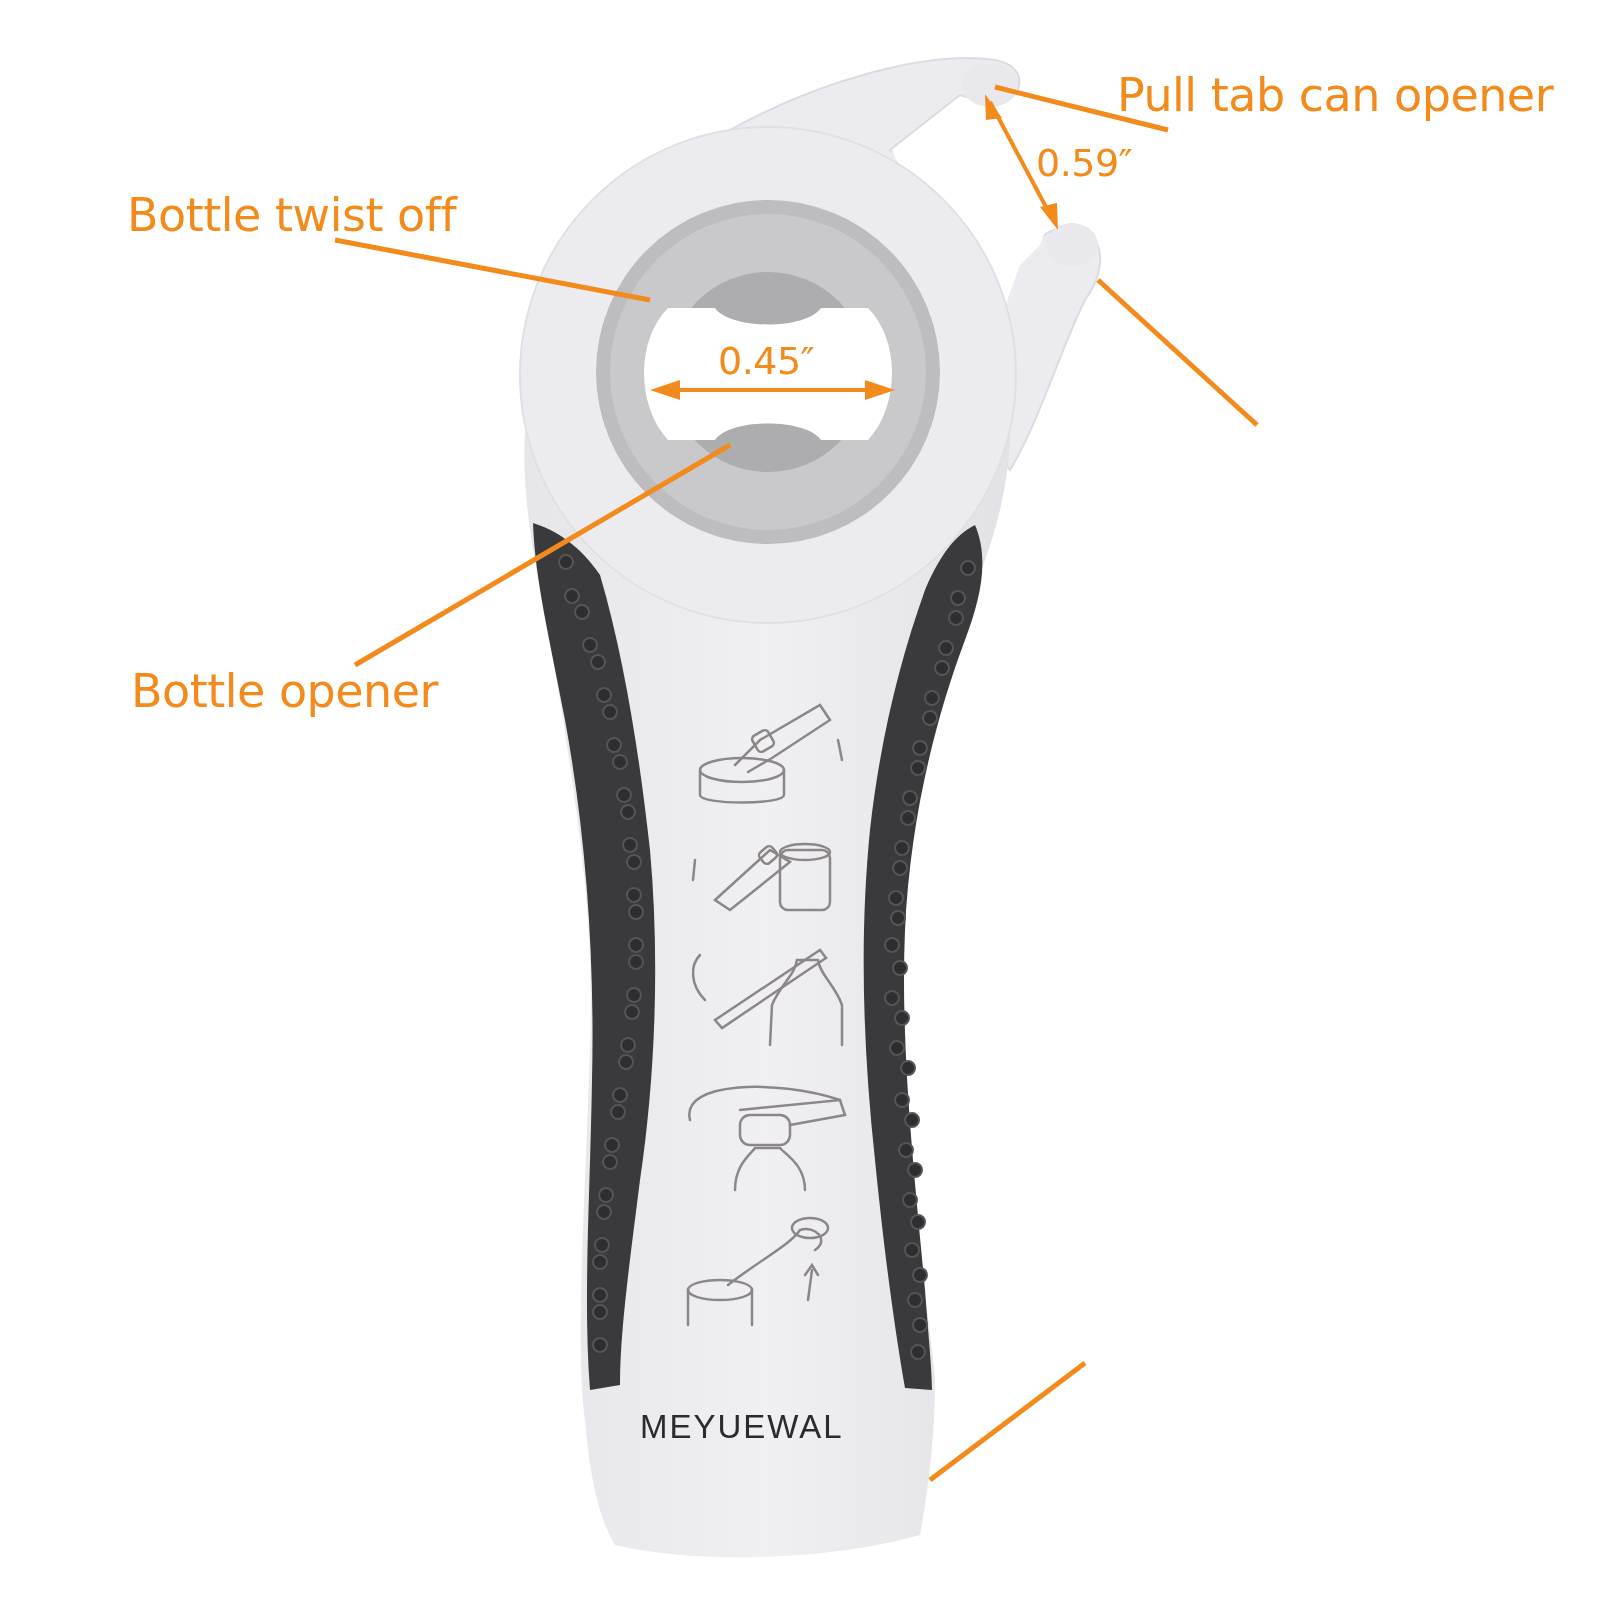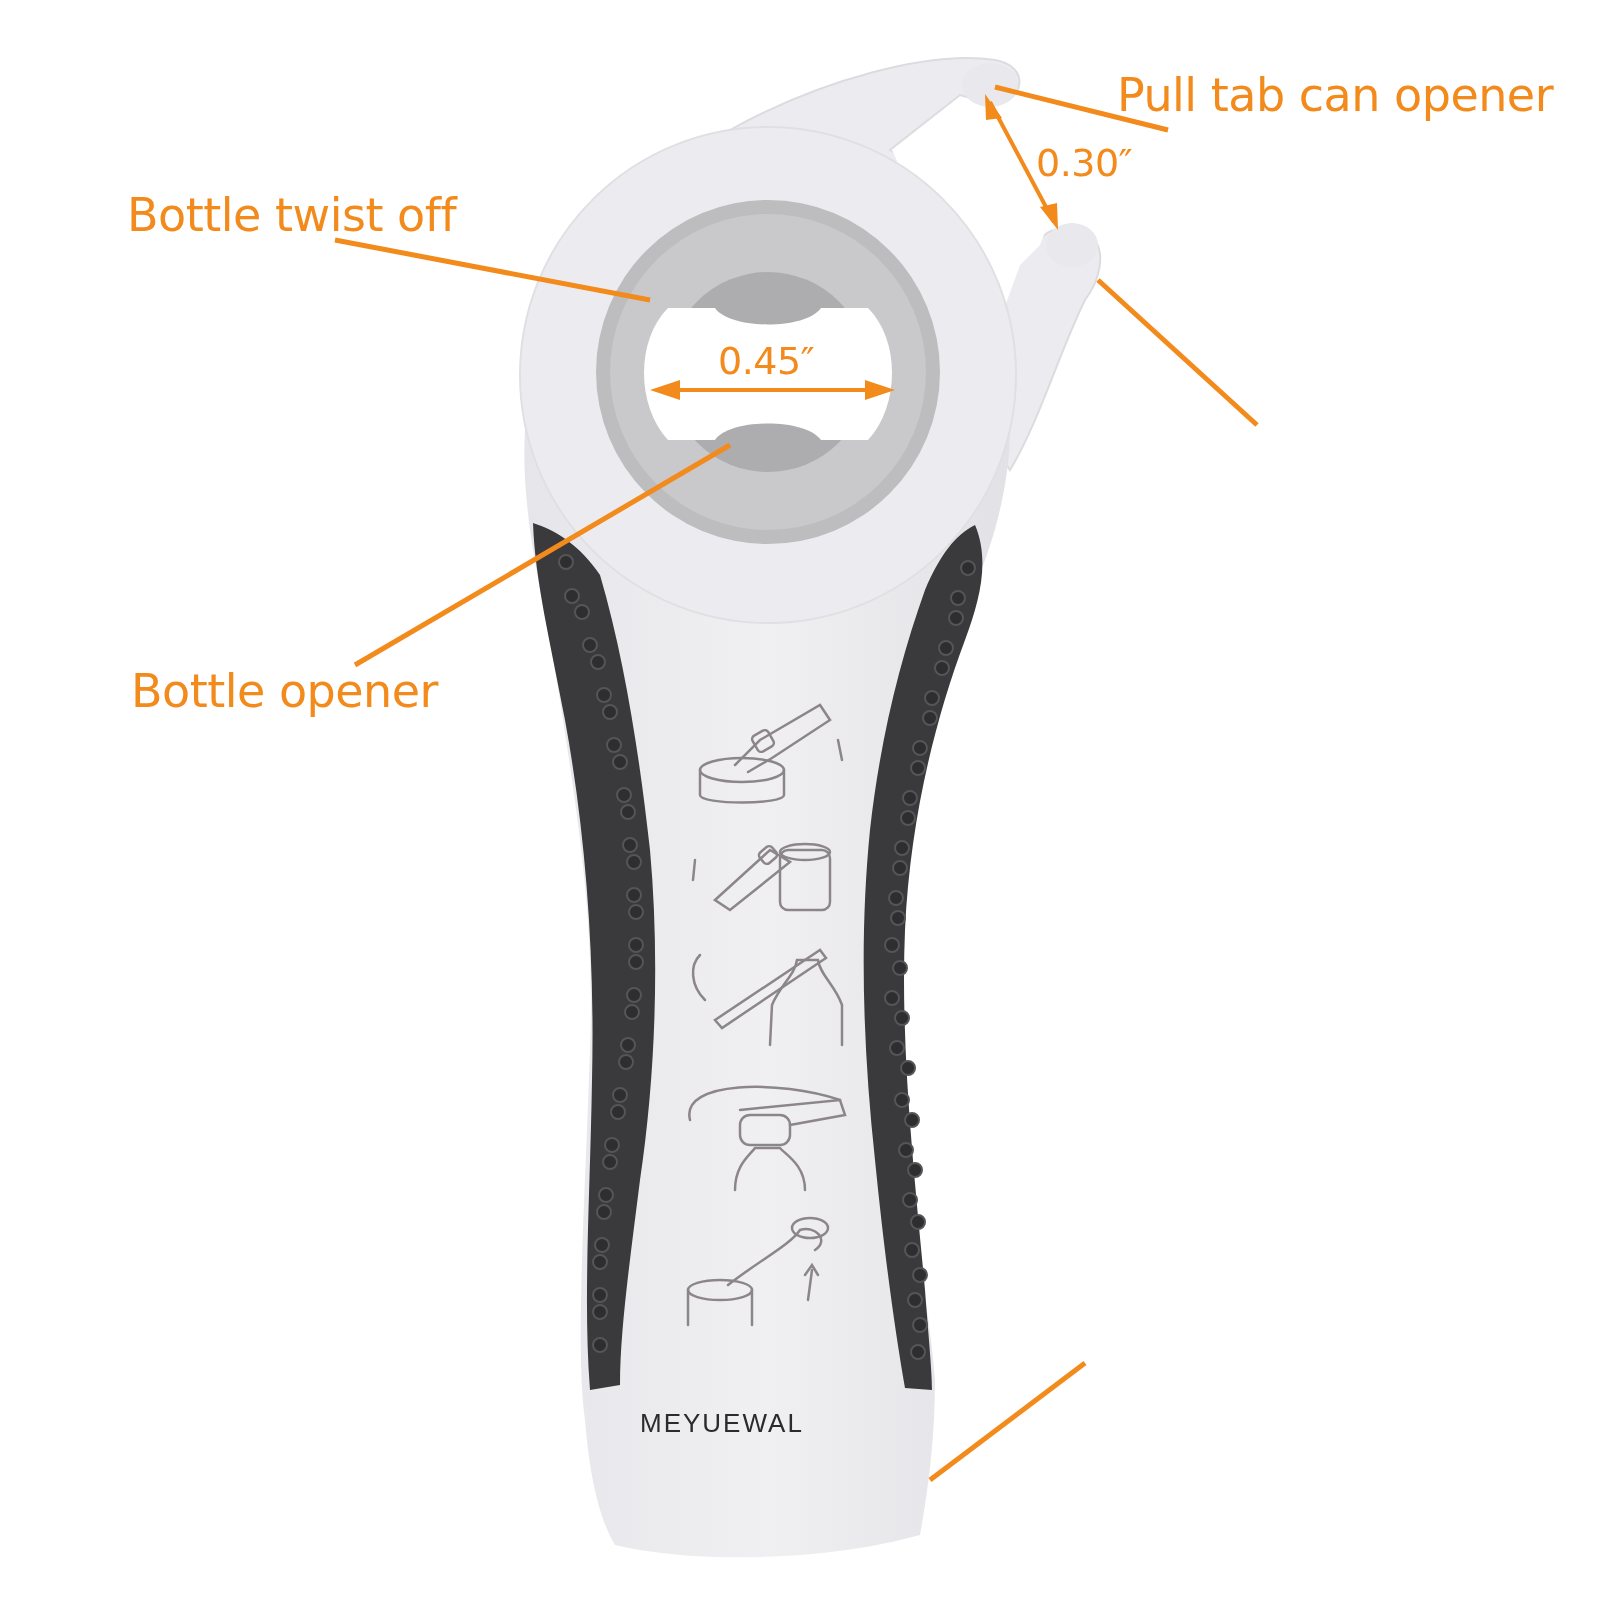--- a/index.html
+++ b/index.html
@@ -3,21 +3,21 @@
 <meta charset="utf-8">
 <style>
   html, body { margin:0; padding:0; background:#ffffff; }
   body { width:1600px; height:1600px; position:relative; overflow:hidden;
          font-family:"DejaVu Sans", "Liberation Sans", sans-serif; }
   #stage { position:absolute; left:0; top:0; width:1408px; height:1600px; }
   .label { position:absolute; color:#f28a1c; font-size:46px; line-height:1; white-space:nowrap;
            font-family:"DejaVu Sans", sans-serif; font-weight:normal; letter-spacing:-0.5px; }
   .dim { position:absolute; color:#f28a1c; font-size:38px; line-height:1; white-space:nowrap;
          font-family:"DejaVu Sans", sans-serif; letter-spacing:-0.5px; }
-  .brand { position:absolute; color:#2b2b2e; font-size:26px; line-height:1; letter-spacing:2px;
+  .brand { position:absolute; color:#2b2b2e; font-size:33px; line-height:1; letter-spacing:2px;
            font-family:"Liberation Sans", sans-serif; font-weight:normal; }
   svg { position:absolute; left:0; top:0; }
 </style>
 </head>
 <body>
 
 <div id="stage">
 
   <svg width="1600" height="1600" viewBox="0 0 1600 1600">
     <defs>
@@ -222,17 +222,17 @@
         <polygon points="650,390 680,380 680,400" stroke="none"></polygon>
         <polygon points="895,390 865,380 865,400" stroke="none"></polygon>
       </g>
     </g>
   </svg>
 
   <div class="label" style="left:1117px; top:72px;">Pull tab can opener</div>
   <div class="label" style="left:127px; top:192px;text-align:center;">Bottle twist off</div>
   <div class="label" style="left:131px; top:668px;">Bottle opener</div>
 
-  <div class="dim" style="left:1036px; top:144px;">0.30″</div>
+  <div class="dim" style="left:1036px; top:144px;">0.59″</div>
   <div class="dim" style="left:718px; top:342px;">0.45″</div>
 
   <div class="brand" style="left:640px; top:1410px;">MEYUEWAL</div>
 </div>
 
 </body></html>

